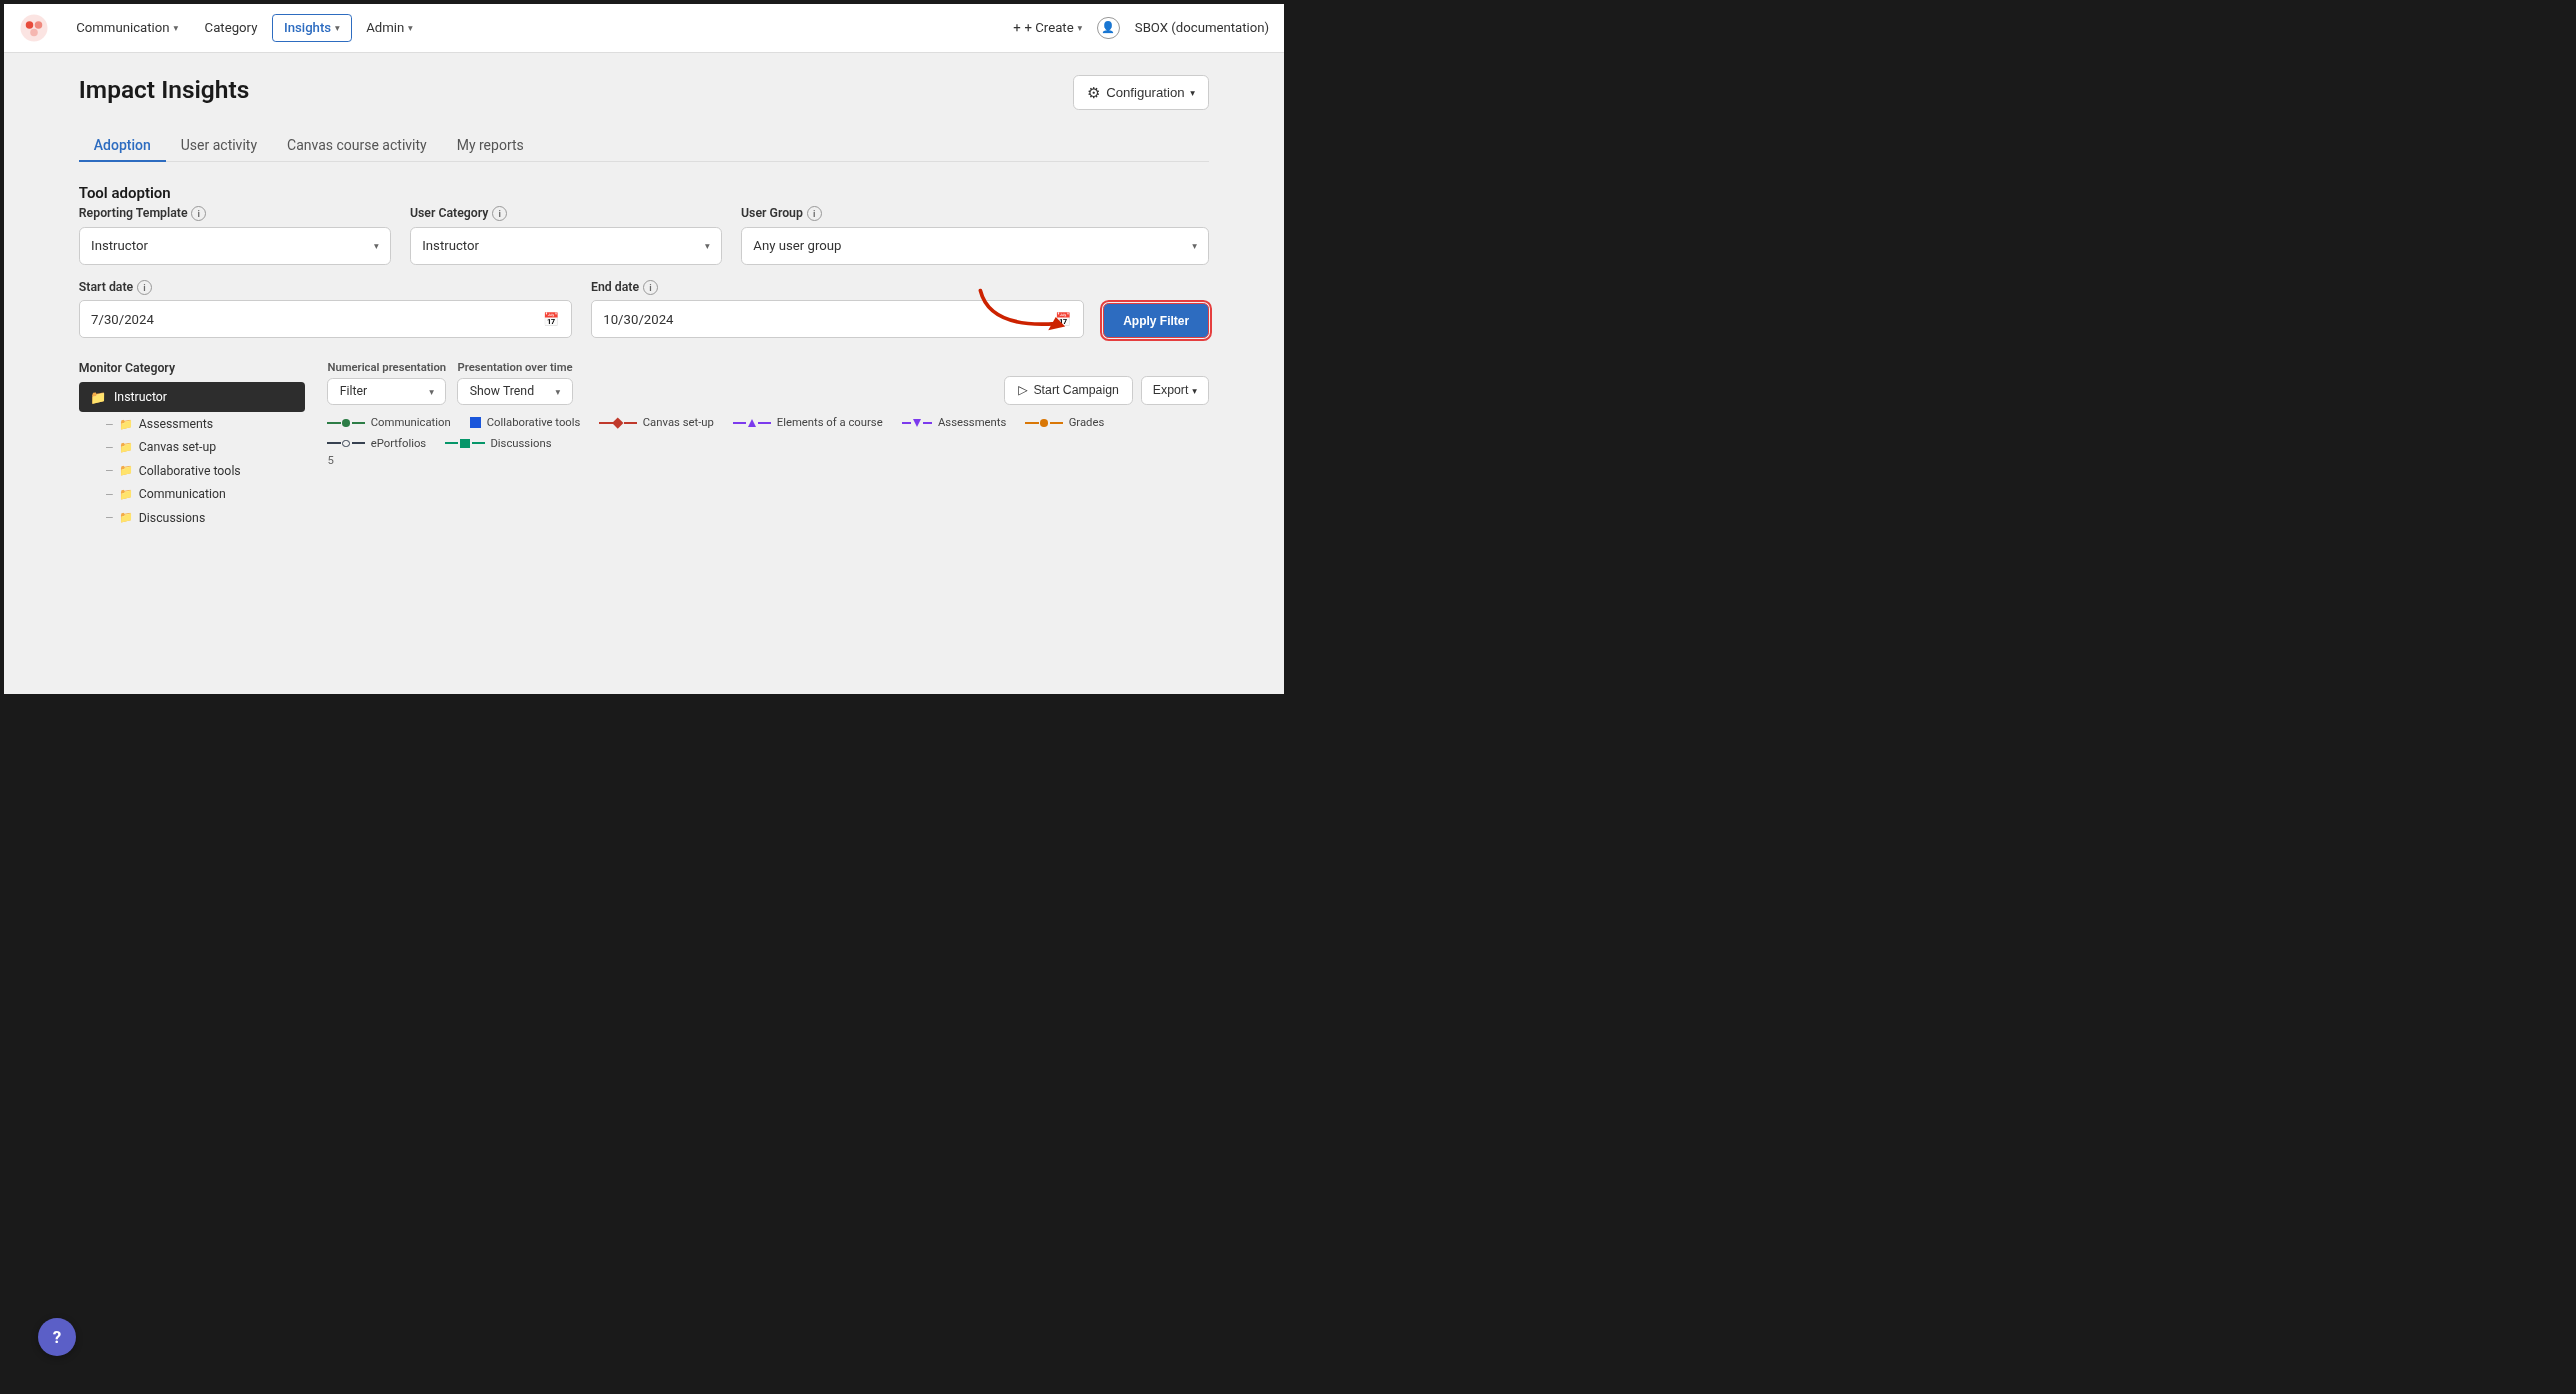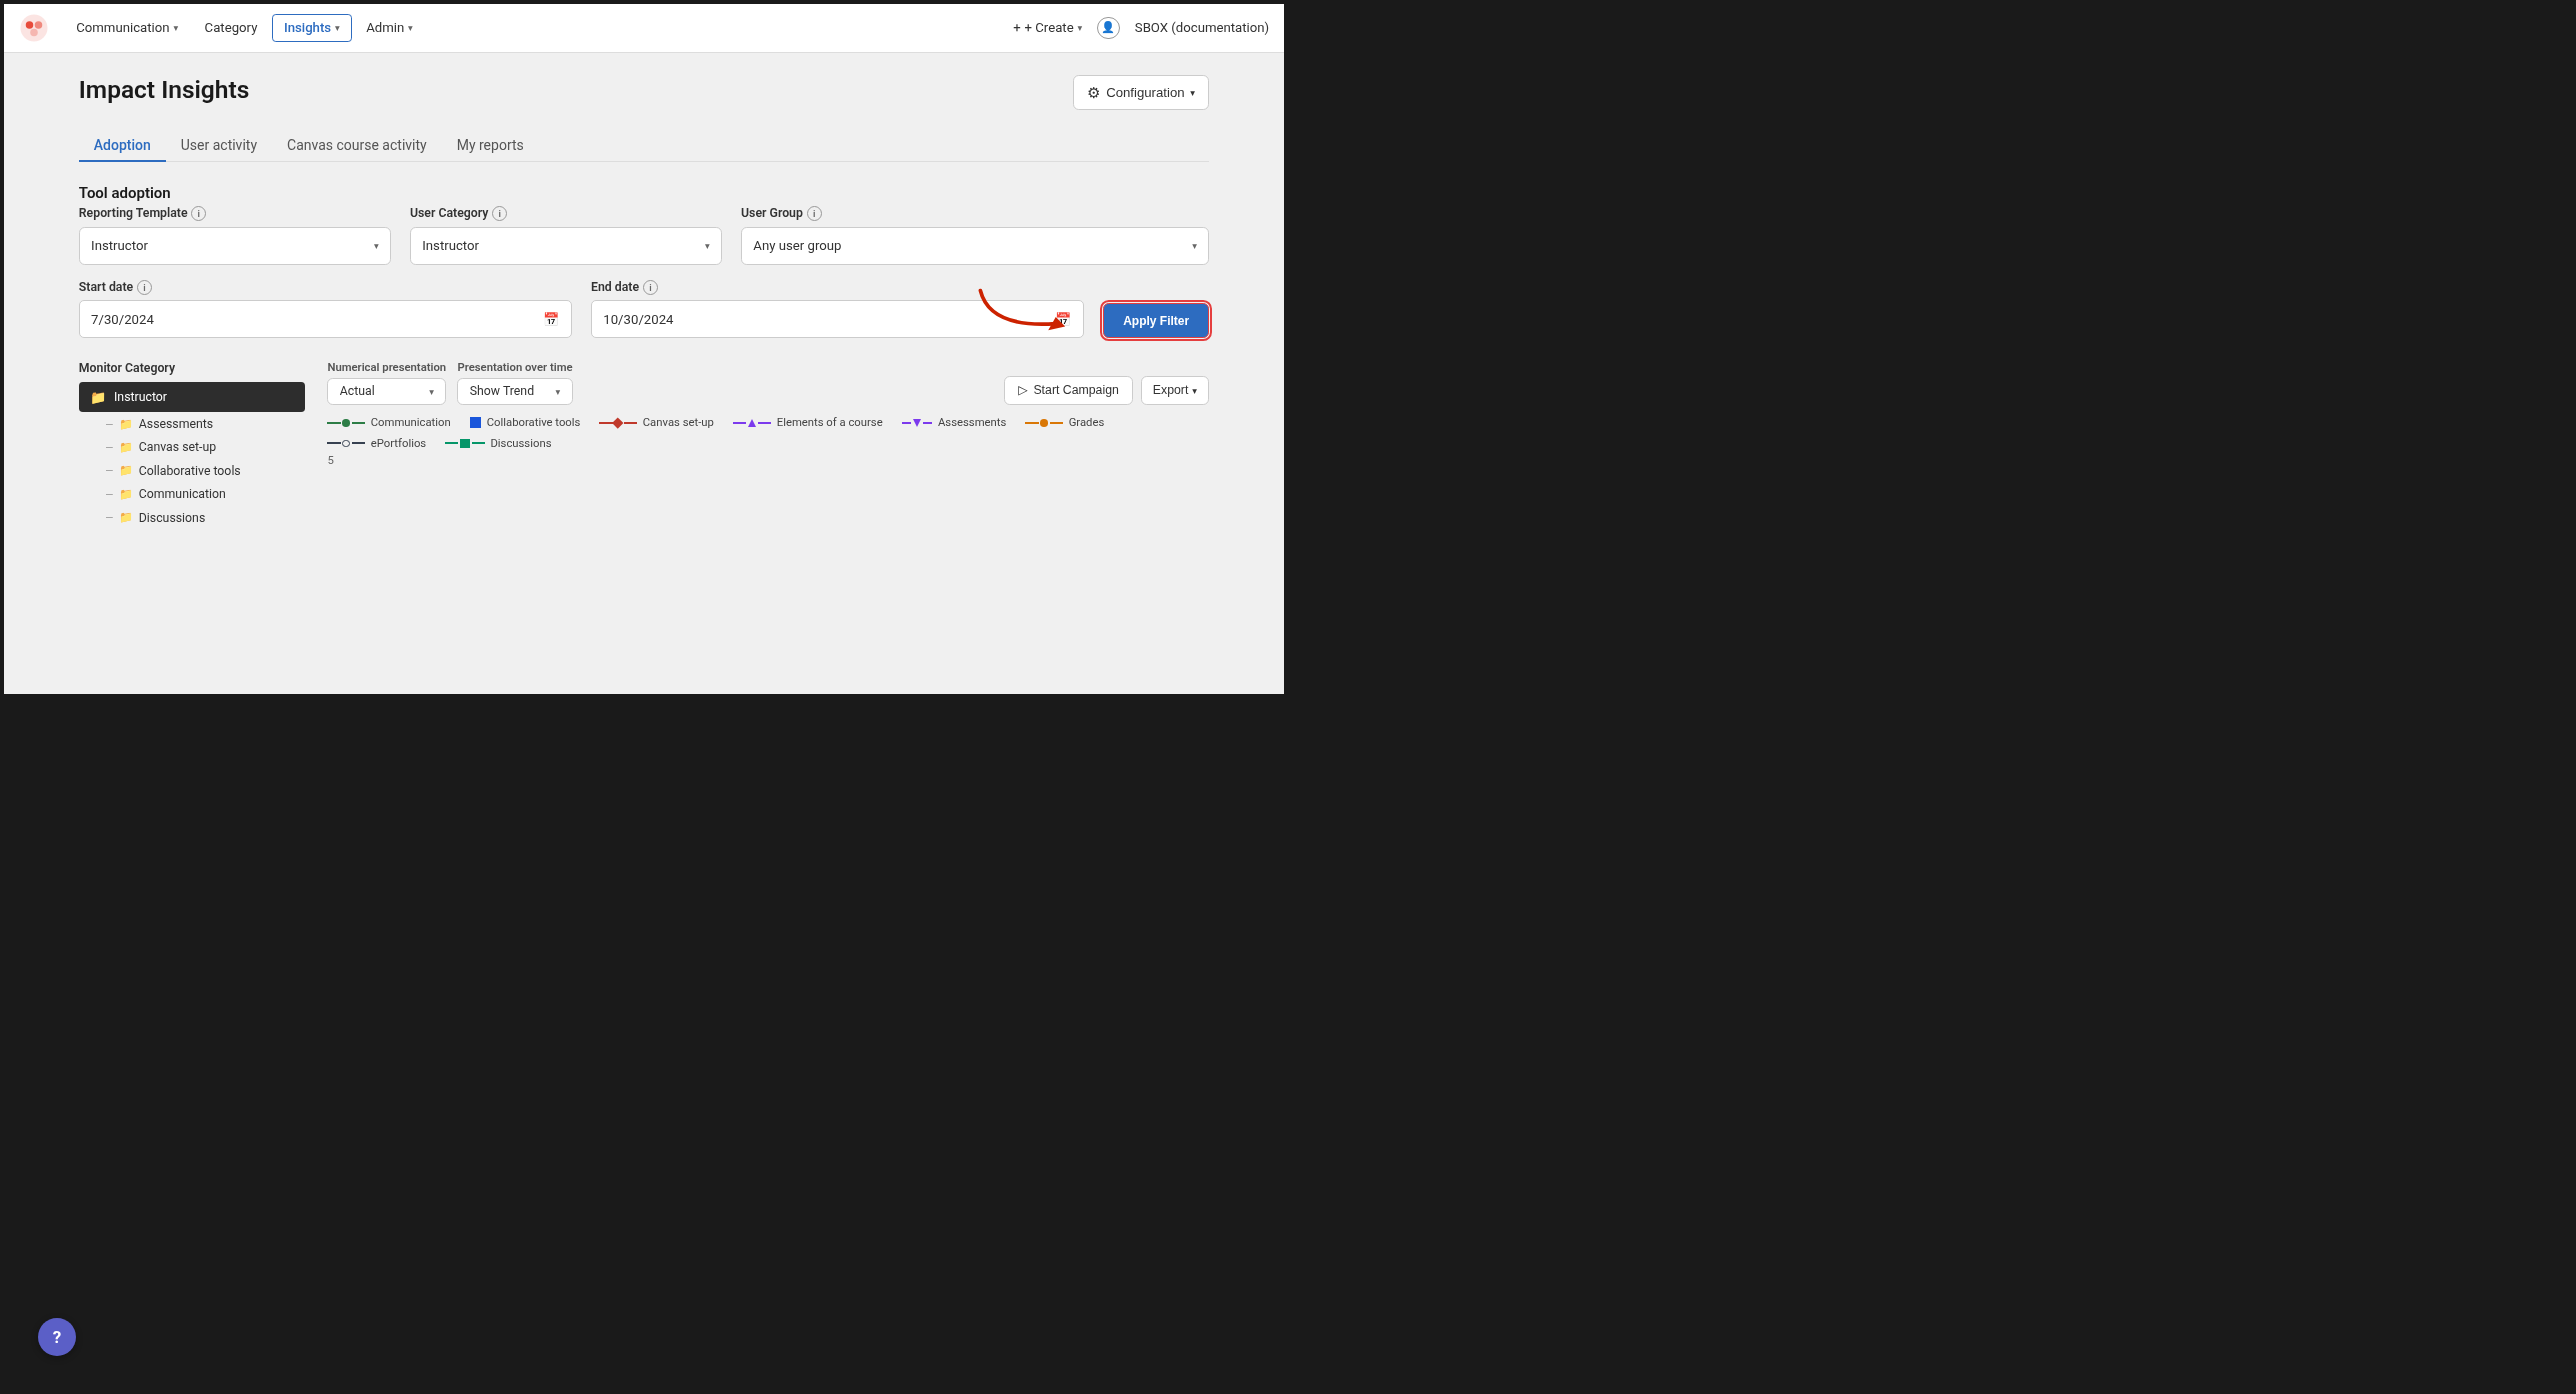--- a/index.html
+++ b/index.html
@@ -574,21 +574,21 @@
                 <span>Discussions</span>
               </div>
             </div>
           </div>
 
           <div class="chart-area">
             <div class="chart-controls">
               <div class="chart-control-group">
                 <div class="chart-control-label">Numerical presentation</div>
                 <div class="chart-dropdown">
-                  <span>Actual</span>
+                  <span>Filter</span>
                   <span style="font-size:9.4px;color:#666;margin-left:auto">▾</span>
                 </div>
               </div>
               <div class="chart-control-group">
                 <div class="chart-control-label">Presentation over time</div>
                 <div class="chart-dropdown">
                   <span>Show Trend</span>
                   <span style="font-size:9.4px;color:#666;margin-left:auto">▾</span>
                 </div>
               </div>

